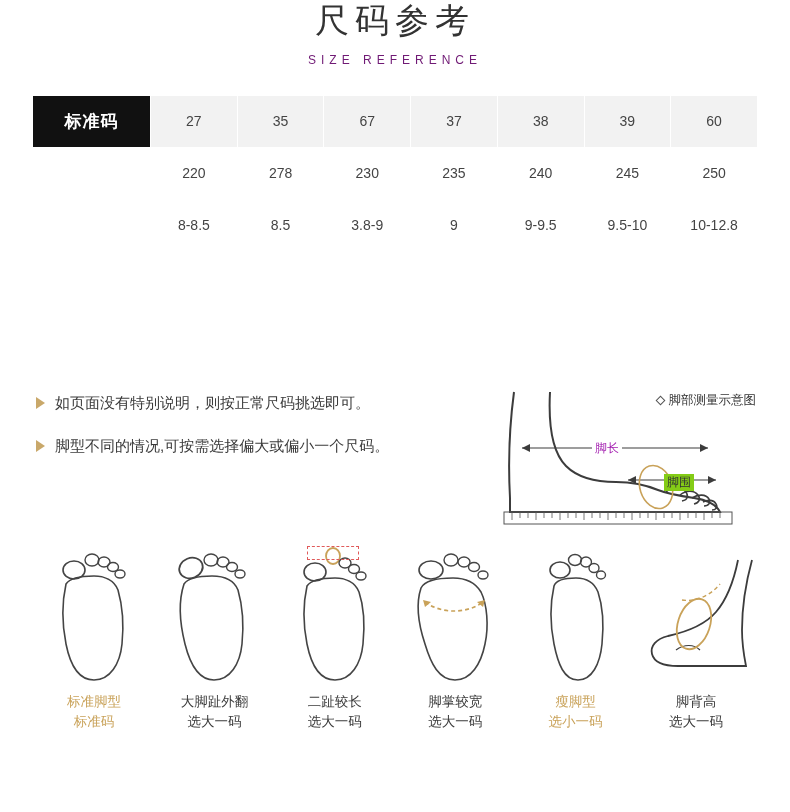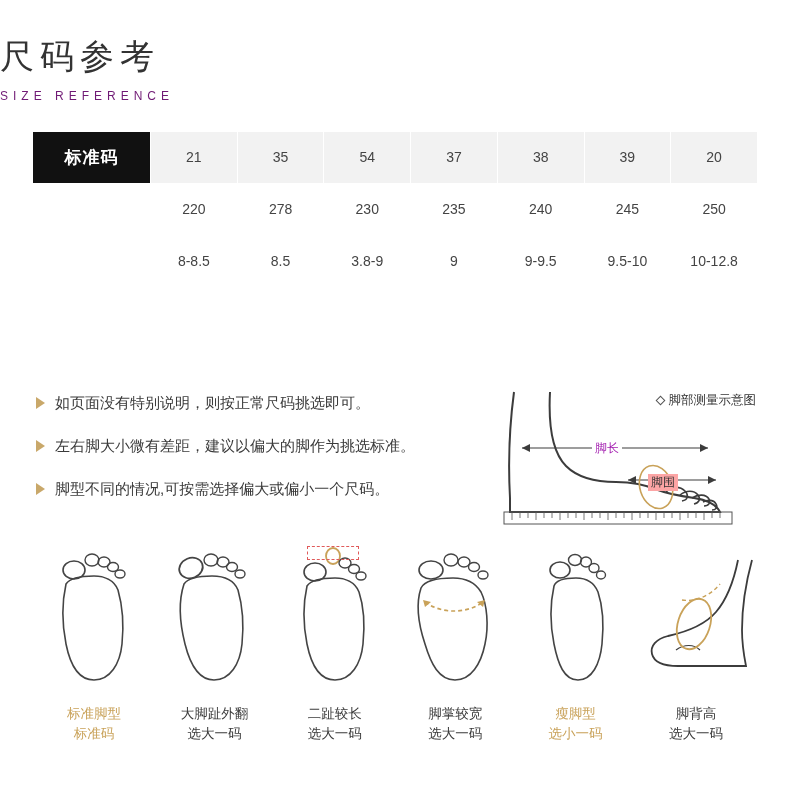--- a/index.html
+++ b/index.html
@@ -7,21 +7,21 @@
     margin: 0; padding: 0;
     width: 790px; height: 812px;
     background: #ffffff;
     font-family: "Liberation Sans", sans-serif;
     color: #222;
     overflow: hidden;
   }
   .page { position: relative; width: 790px; height: 812px; background:#fff; }
 
   
-  .header { padding-top: 36px; }
+  .header { text-align: center; }
   .title-cn {
     font-size: 34px;
     letter-spacing: 6px;
     color: #333;
     font-weight: 500;
     line-height: 1.2;
   }
   .title-en {
     margin-top: 12px;
     font-size: 12px;
@@ -107,44 +107,44 @@
     vertical-align: middle;
   }
   .len-label {
     position: absolute;
     left: 112px; top: 58px;
     font-size: 12px; color:#a21caf;
     background: #fff; padding: 0 3px;
   }
   .wid-label {
     position: absolute;
-    left: 168px; top: 92px;
+    left: 184px; top: 92px;
     font-size: 12px; color:#333;
-    background: #fca5a5; padding: 0 3px;
+    background: #84cc16; padding: 0 3px;
   }
 
   
   .feet {
     position: absolute;
     top: 540px; left: 0;
     width: 790px;
     display: flex;
     justify-content: space-between;
     padding: 0 40px;
   }
   .foot-item {
     width: 108px;
     text-align: center;
   }
   .foot-art { height: 150px; position: relative; }
   .foot-cap {
     font-size: 13.5px;
     line-height: 1.45;
     color: #3a3a3a;
-    margin-top: 14px;
+    margin-top: 2px;
   }
   .foot-cap.gold { color: #c9a259; }
   .foot-cap span { display: block; }
   .dash-box {
     position: absolute;
     top: 6px; left: 26px;
     width: 52px; height: 14px;
     border: 1.5px dashed #e05a5a;
   }
 </style>
@@ -156,27 +156,27 @@
   <div class="header">
     <div class="title-cn">尺码参考</div>
     <div class="title-en">SIZE REFERENCE</div>
   </div>
 
   <div class="table-wrap">
     <table class="size-table">
       <tbody>
           <tr>
         <td class="rowhead">标准码</td>
-        <td>21</td>
+        <td>27</td>
         <td>35</td>
-        <td>54</td>
+        <td>67</td>
         <td>37</td>
         <td>38</td>
         <td>39</td>
-        <td>20</td>
+        <td>60</td>
       </tr>
       <tr class="alt">
         <td class="rowhead">国际码</td>
         <td>220</td>
         <td>278</td>
         <td>230</td>
         <td>235</td>
         <td>240</td>
         <td>245</td>
         <td>250</td>
@@ -192,24 +192,20 @@
         <td>10-12.8</td>
       </tr>
     </tbody>
       </table>
   </div>
 
   <div class="notes">
     <div class="note-row">
       <div class="tri"></div>
       <div class="note-text">如页面没有特别说明，则按正常尺码挑选即可。</div>
-    </div>
-    <div class="note-row">
-      <div class="tri"></div>
-      <div class="note-text">左右脚大小微有差距，建议以偏大的脚作为挑选标准。</div>
     </div>
     <div class="note-row">
       <div class="tri"></div>
       <div class="note-text">脚型不同的情况,可按需选择偏大或偏小一个尺码。</div>
     </div>
   </div>
 
   <div class="diagram">
     <div class="diagram-label">
       <span class="diamond"></span><span>脚部测量示意图</span>

